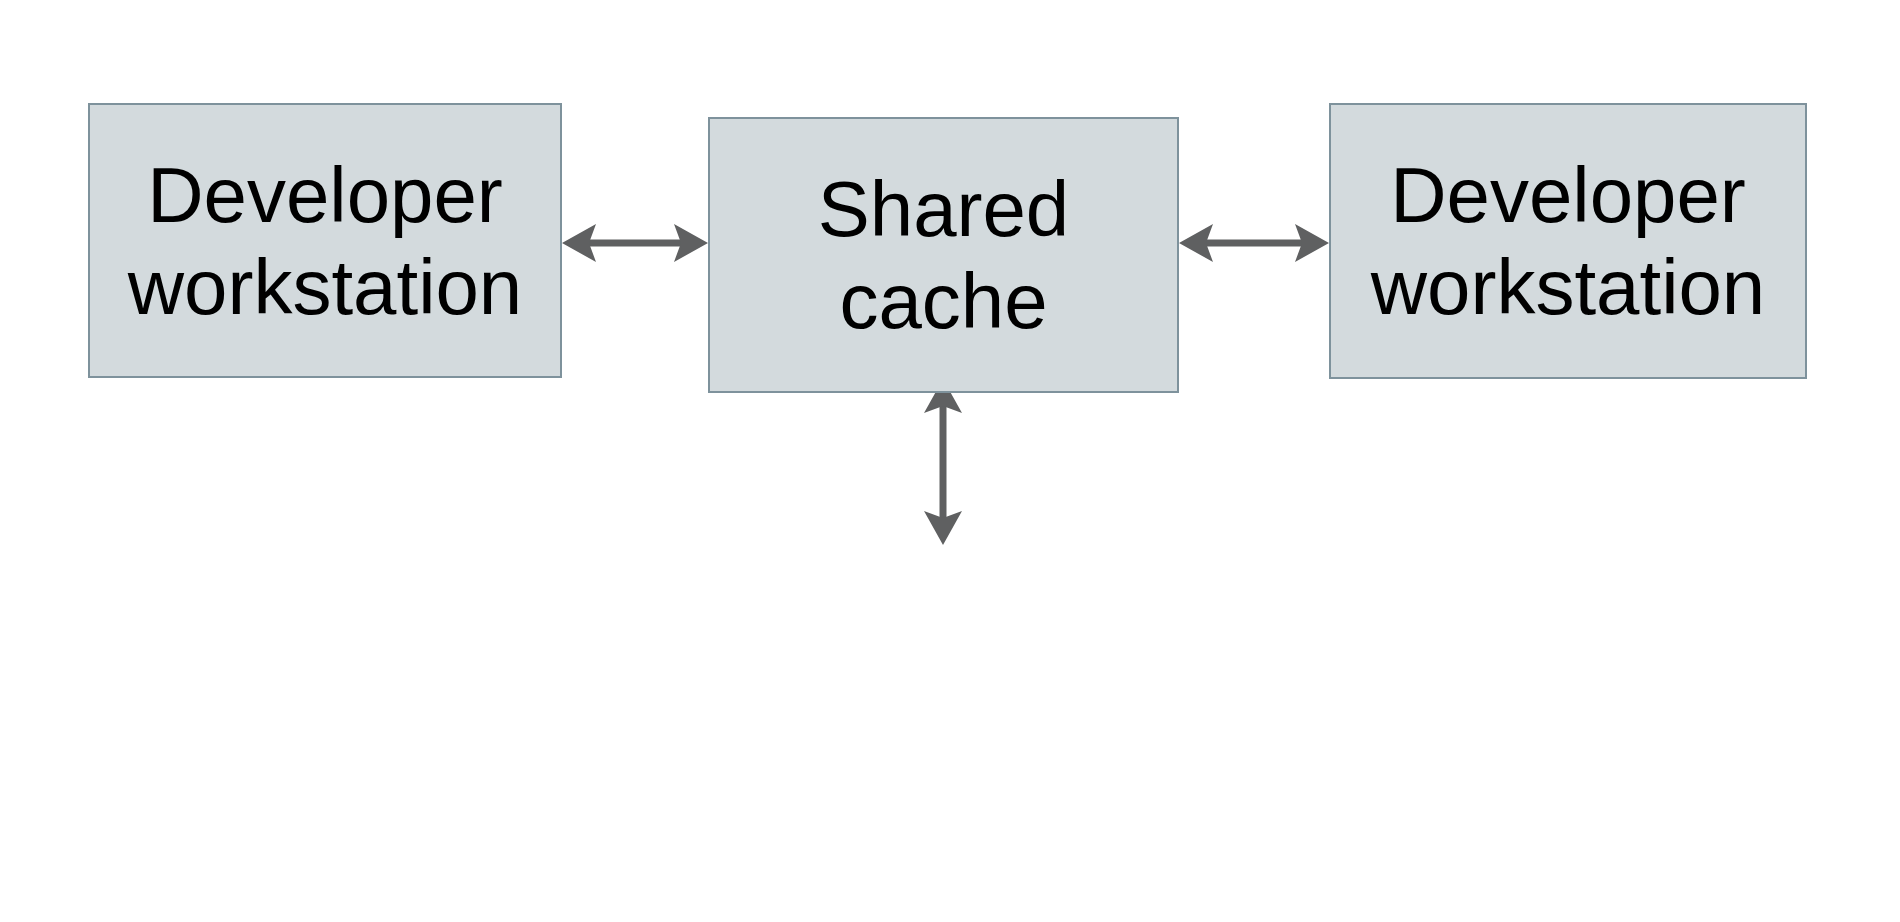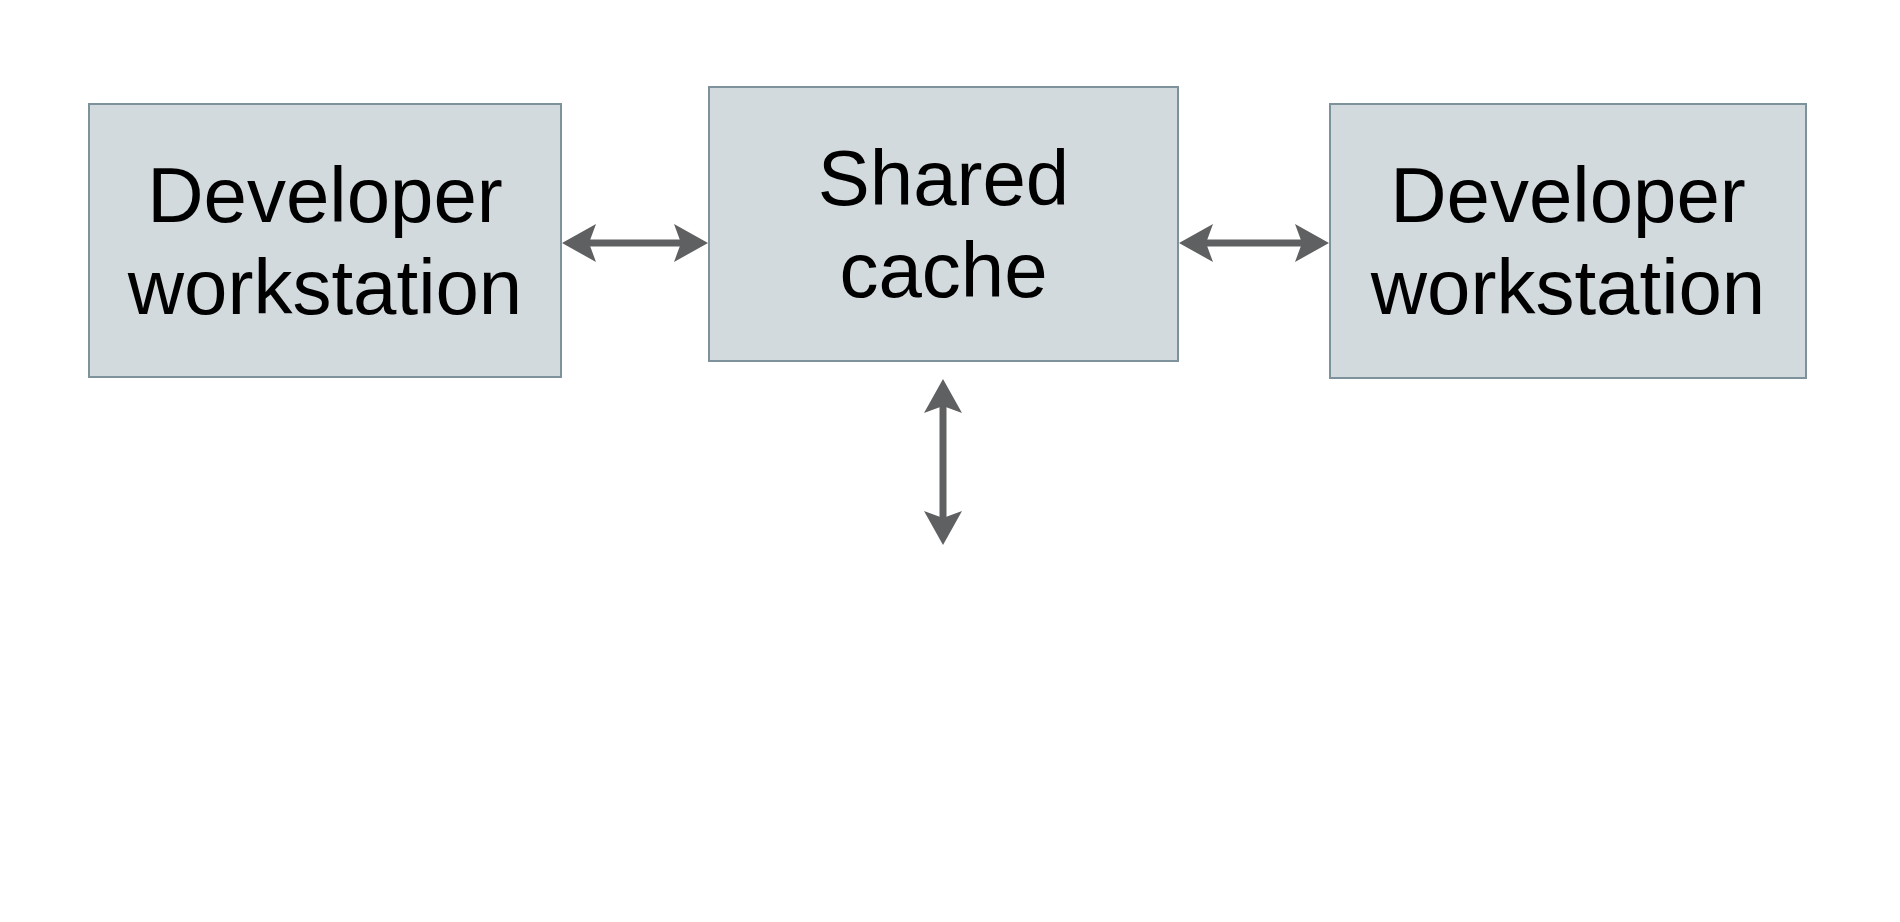--- a/index.html
+++ b/index.html
@@ -41,21 +41,21 @@
     justify-content: center;
     text-align: center;
     color: var(--text, #000000);
     font-size: 78px;
     line-height: 92px;
   }
   .node-label {
     white-space: pre-line;
   }
   .node-dev-left   { left: 88px;   top: 103px; width: 474px; height: 275px; }
-  .node-cache      { left: 708px;  top: 86px; width: 471px; height: 276px; }
+  .node-cache      { left: 708px;  top: 117px; width: 471px; height: 276px; }
   .node-dev-right  { left: 1329px; top: 103px; width: 478px; height: 276px; }
   .node-ci         { left: 708px;  top: 545px; width: 471px; height: 274px; }
 </style>
 </head>
 <body>
 
 <div class="canvas">
 
   <svg class="arrows-layer" viewBox="0 0 1900 922" xmlns="http://www.w3.org/2000/svg">
 

